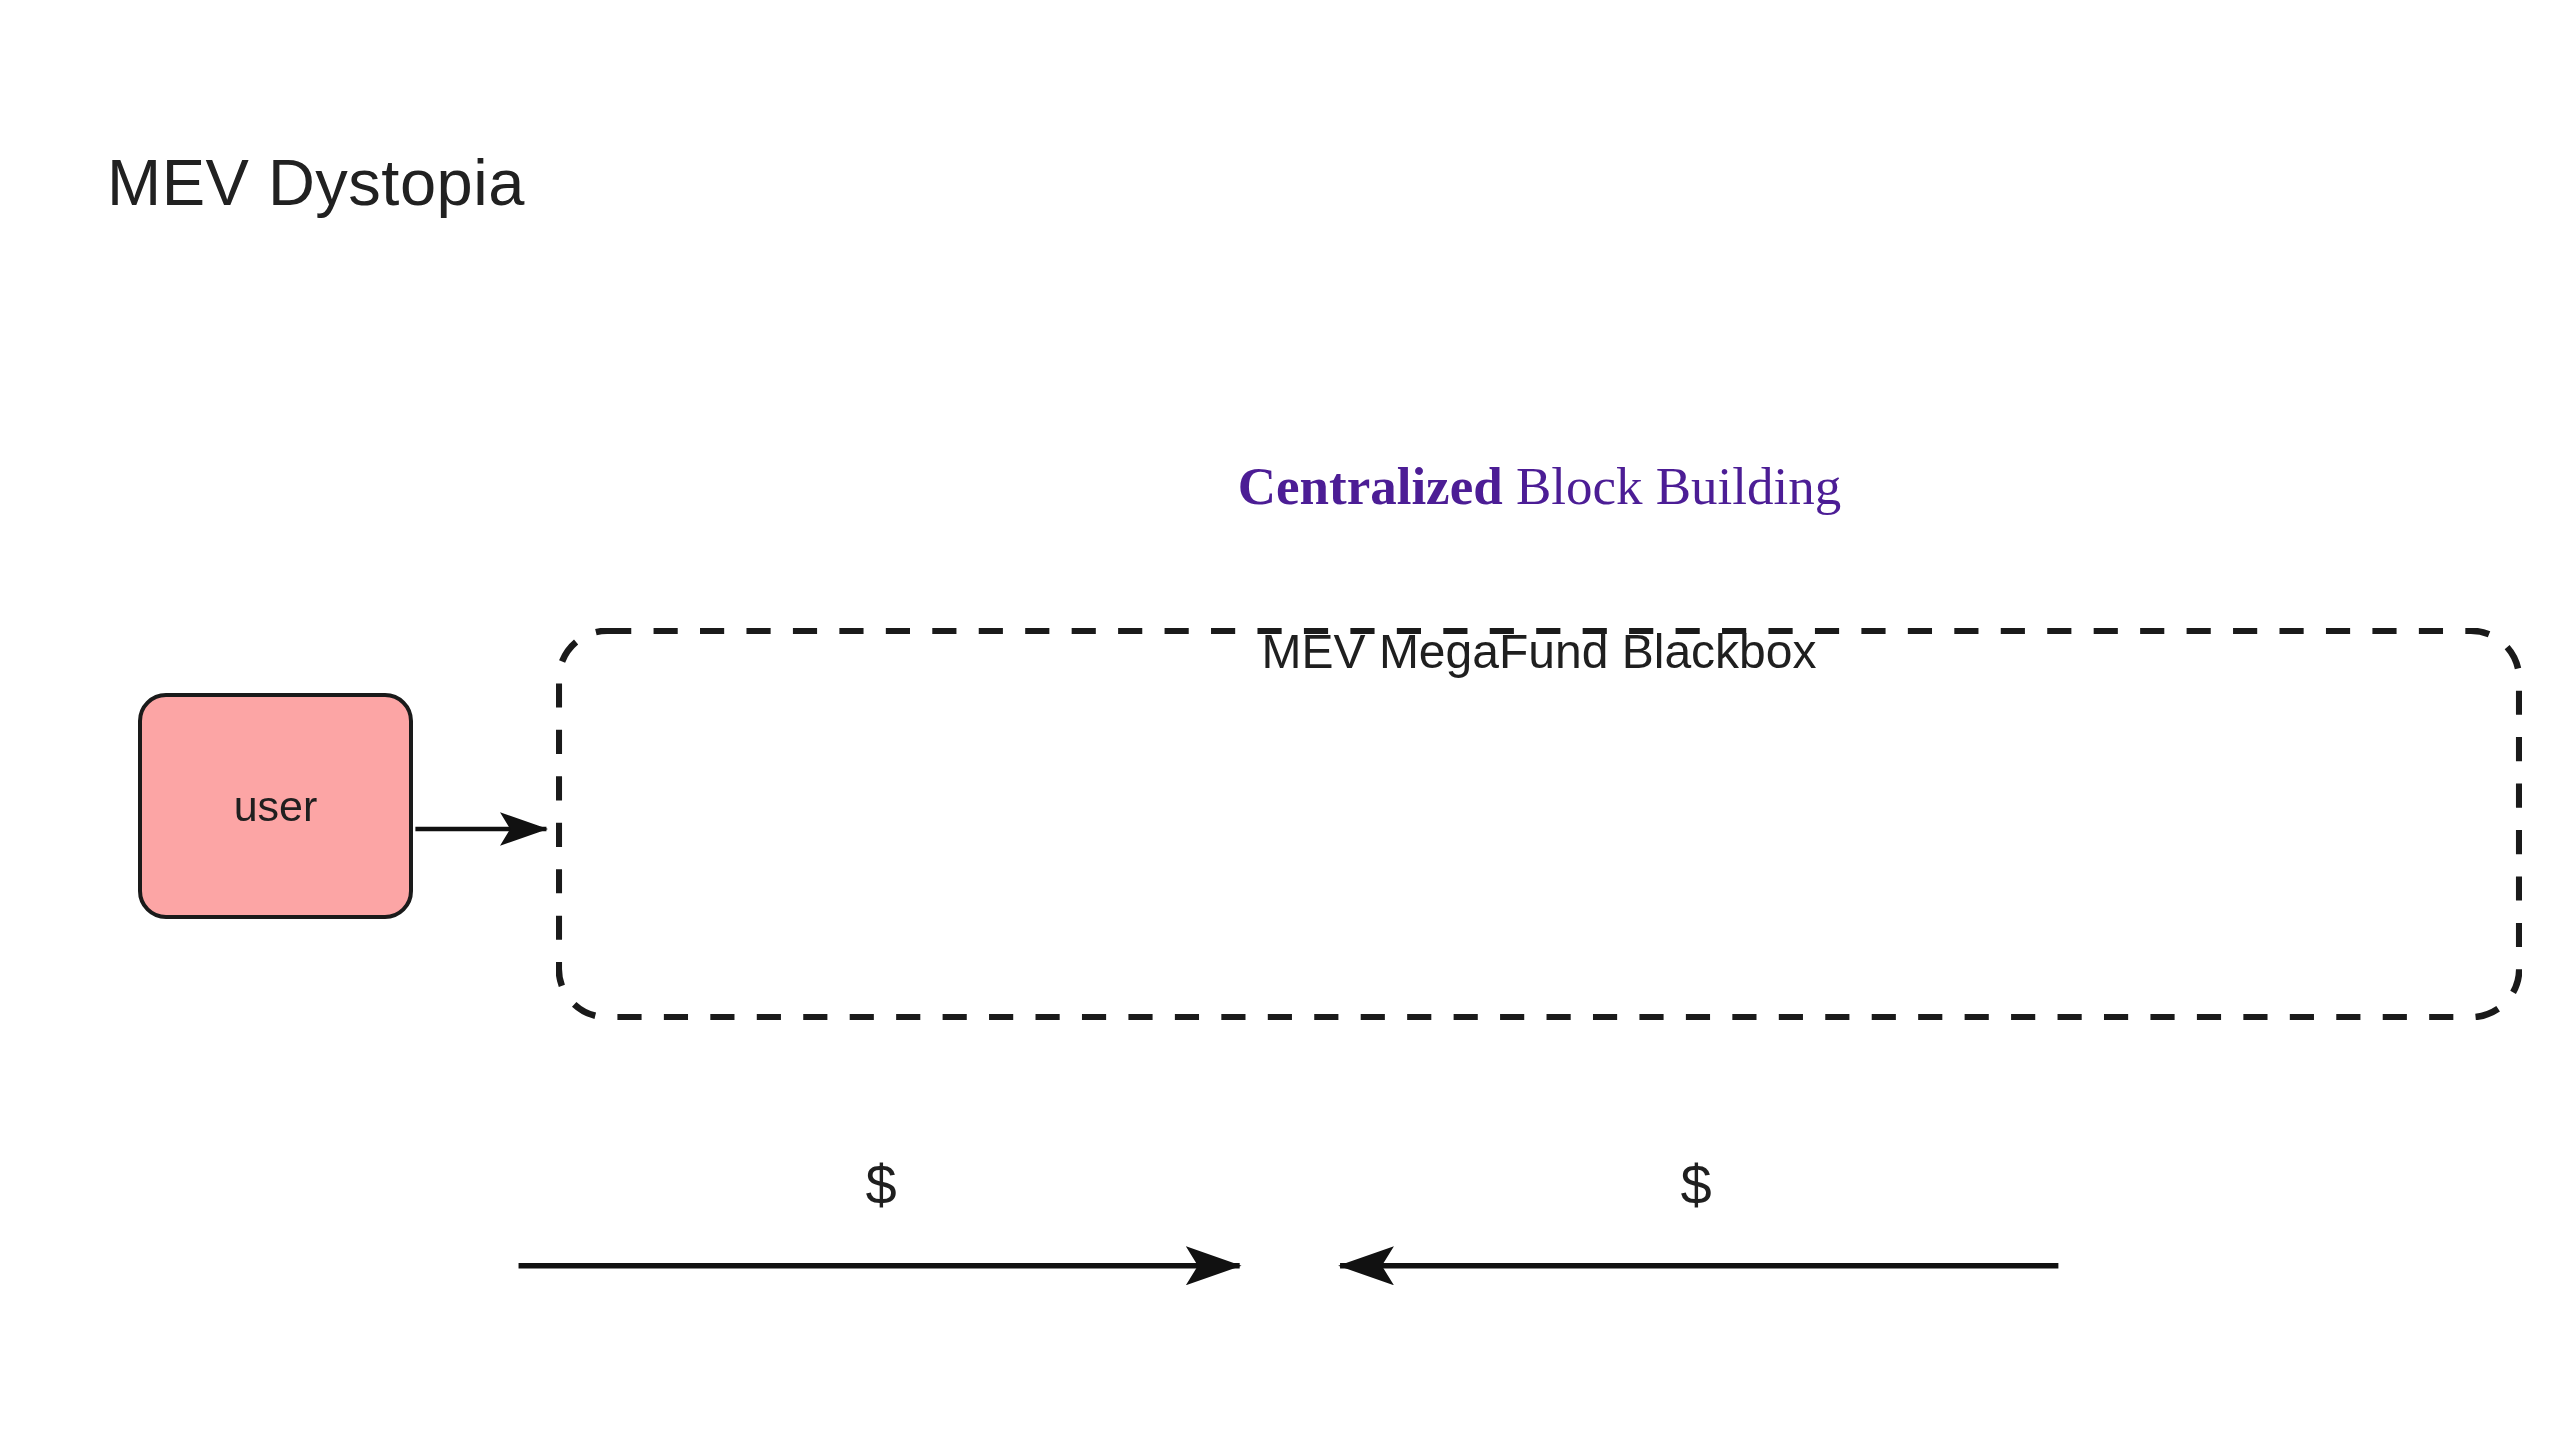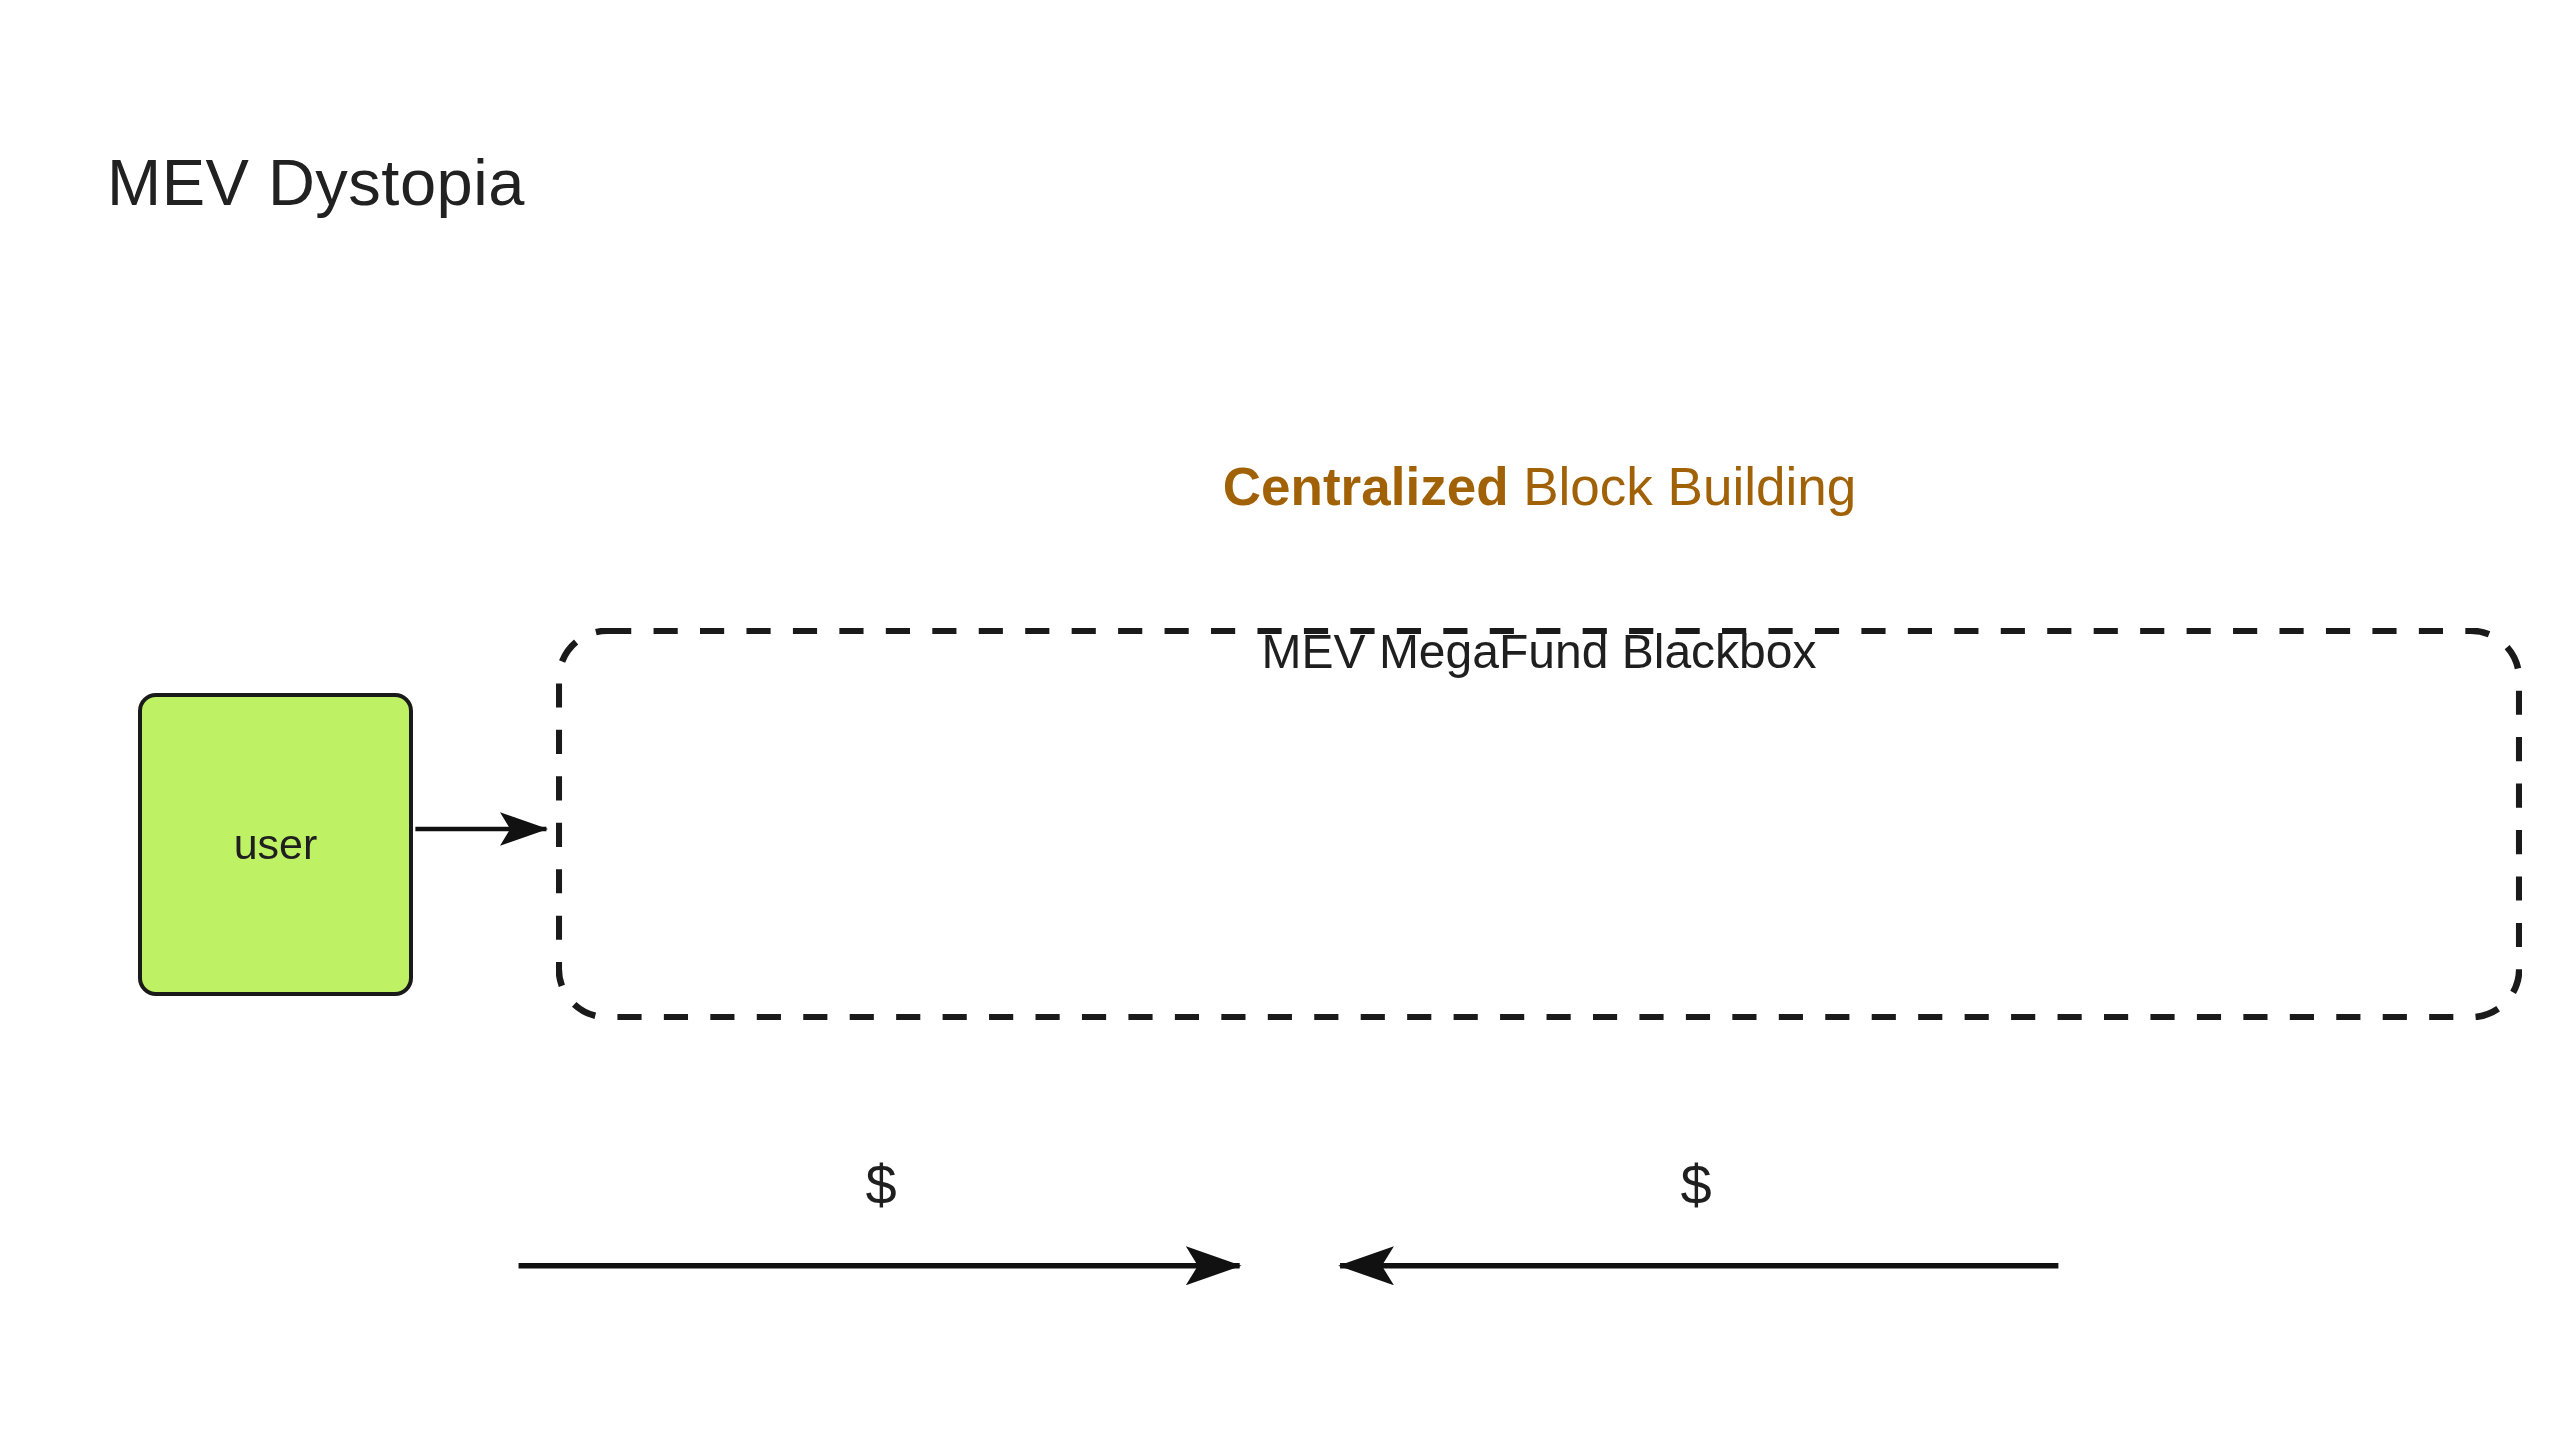--- a/index.html
+++ b/index.html
@@ -41,41 +41,42 @@
 
   
   .section-heading {
     position: absolute;
     left: 558px;
     top: 455px;
     width: 1963px;
     text-align: center;
     font-size: 53px;
     line-height: 1.2;
-    color: #a16207;
+    color: #4c1d95;
     white-space: nowrap;
+    font-family: Liberation Serif, serif;
   }
   .section-heading .hl {
     font-weight: 700;
   }
   .section-heading .rest {
     font-weight: 400;
   }
 
   
   .node-user {
     position: absolute;
     left: 138px;
     top: 693px;
     width: 275px;
-    height: 303px;
+    height: 226px;
     box-sizing: border-box;
     border: 4.6px solid #1a1a1a;
-    border-radius: 18px;
-    background: #bef264;
+    border-radius: 28px;
+    background: #fca5a5;
     display: flex;
     align-items: center;
     justify-content: center;
   }
   .node-user .node-label {
     font-size: 43px;
     font-weight: 400;
     color: #1f1f1f;
     line-height: 1;
   }

